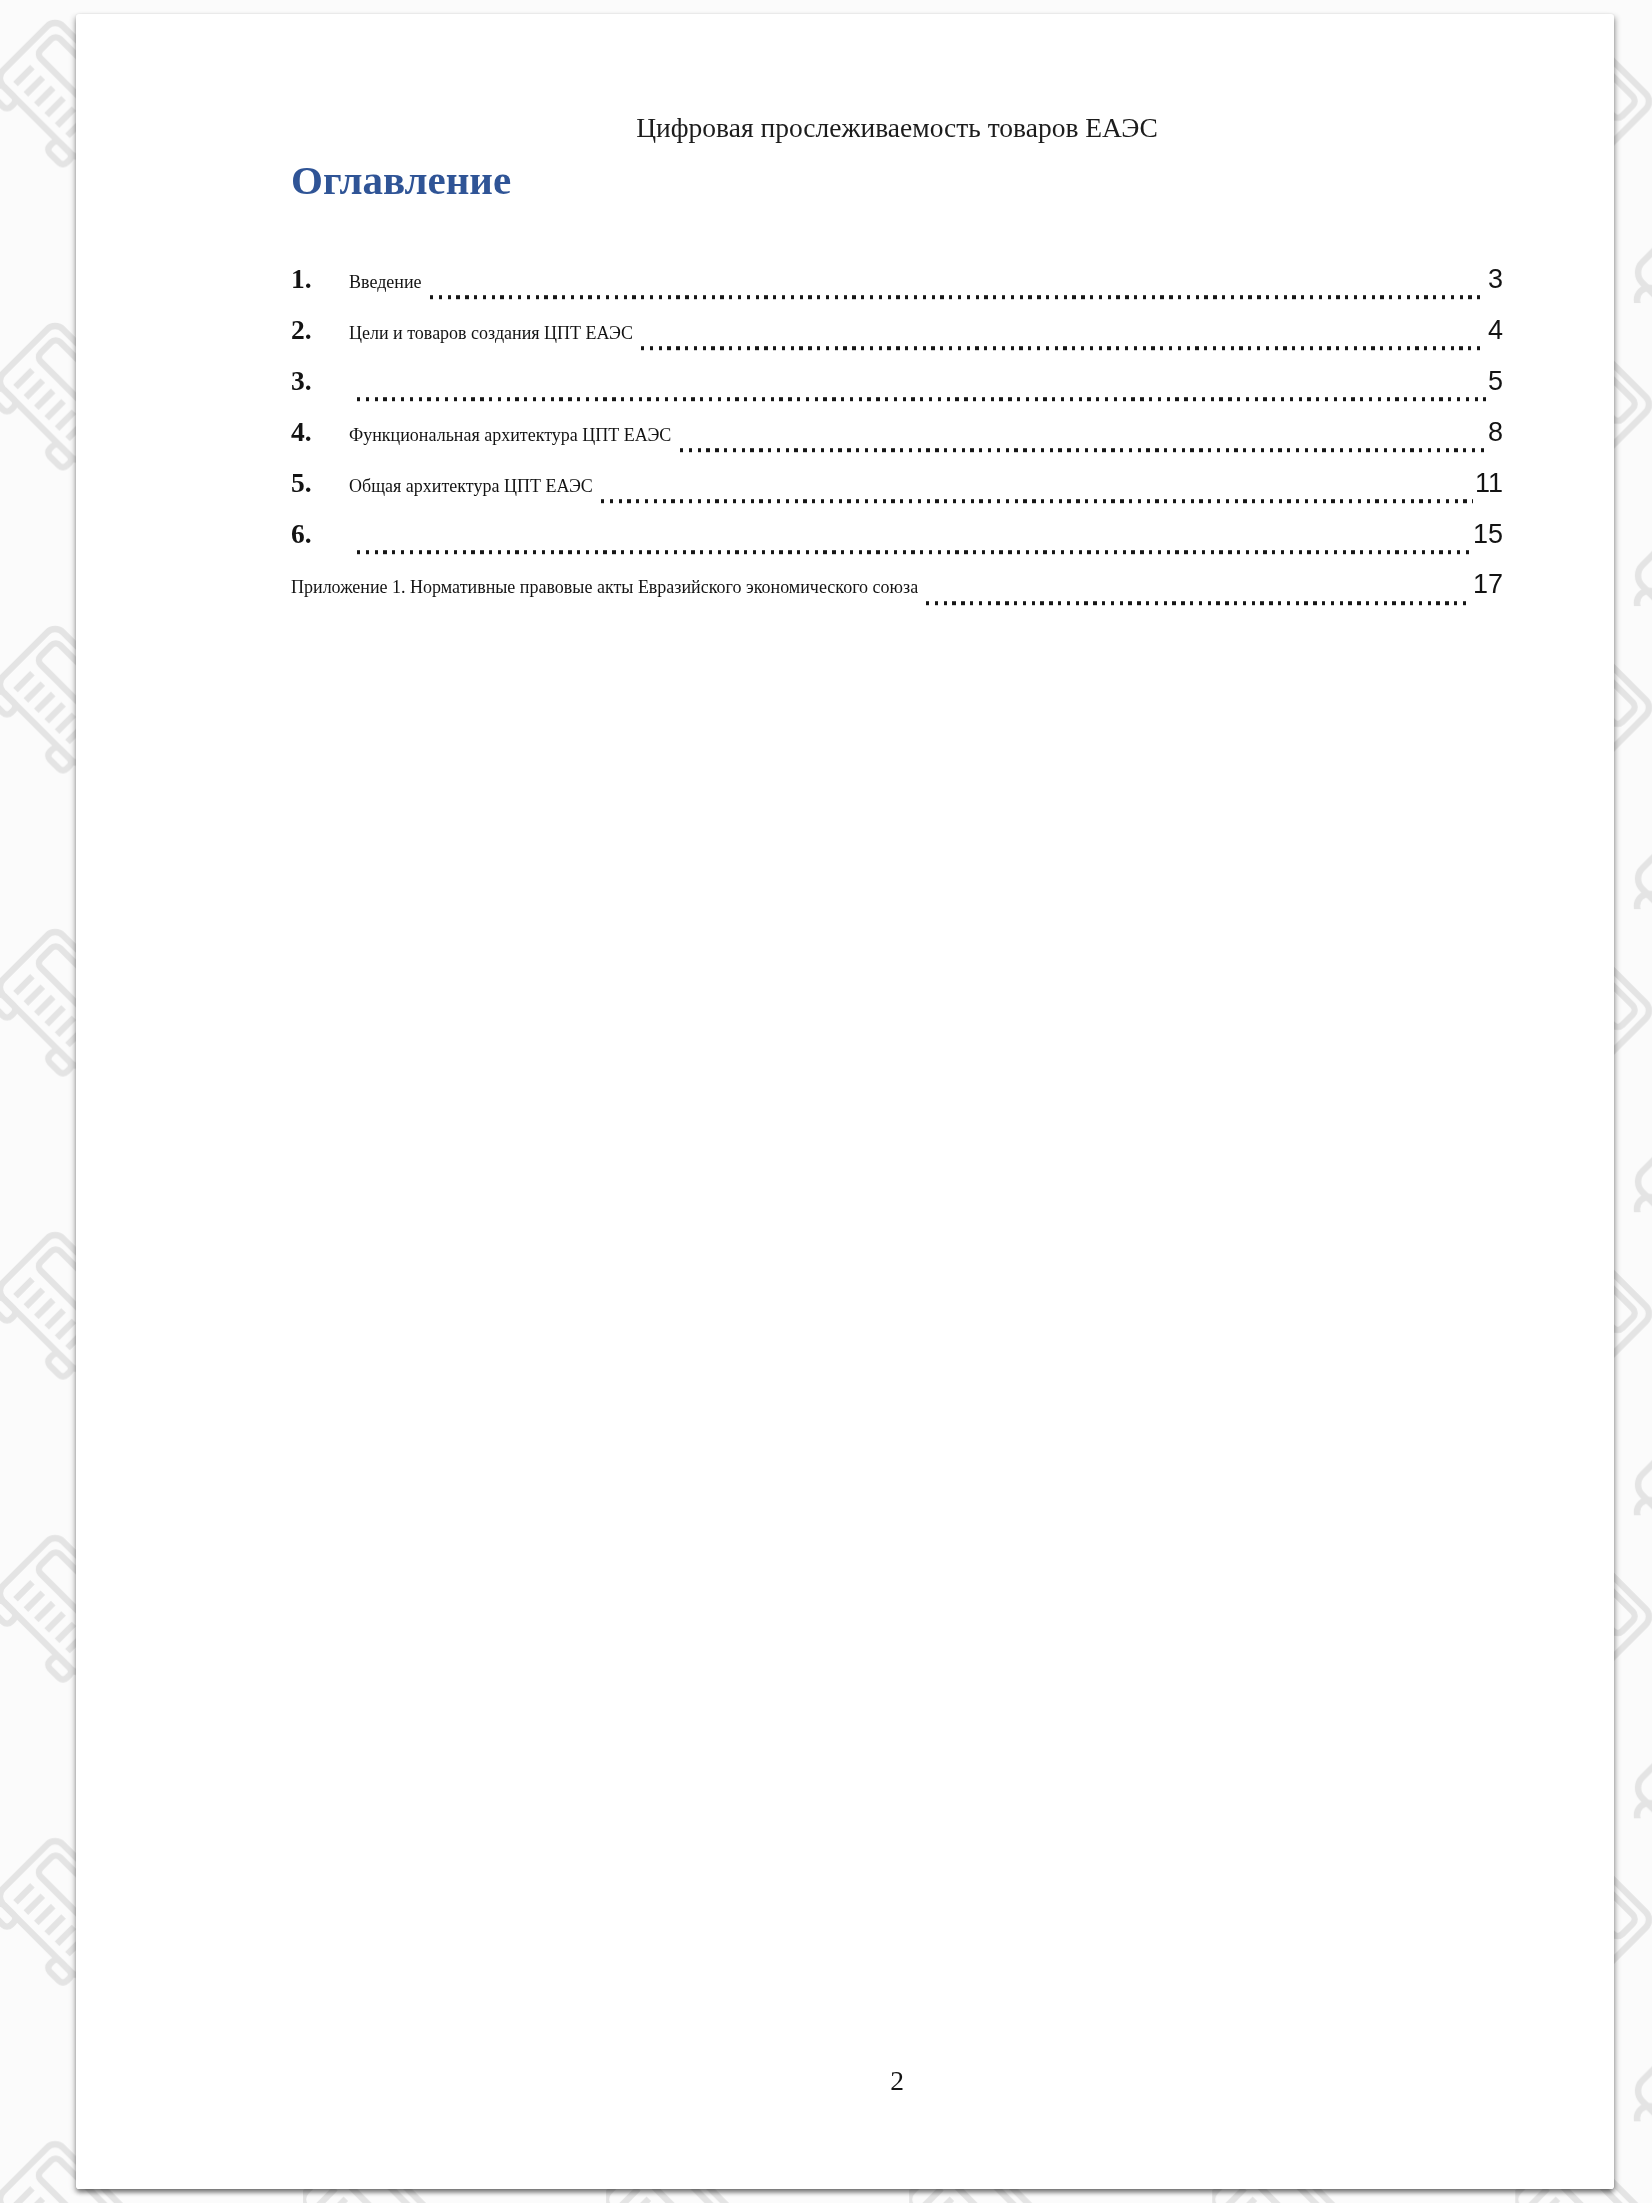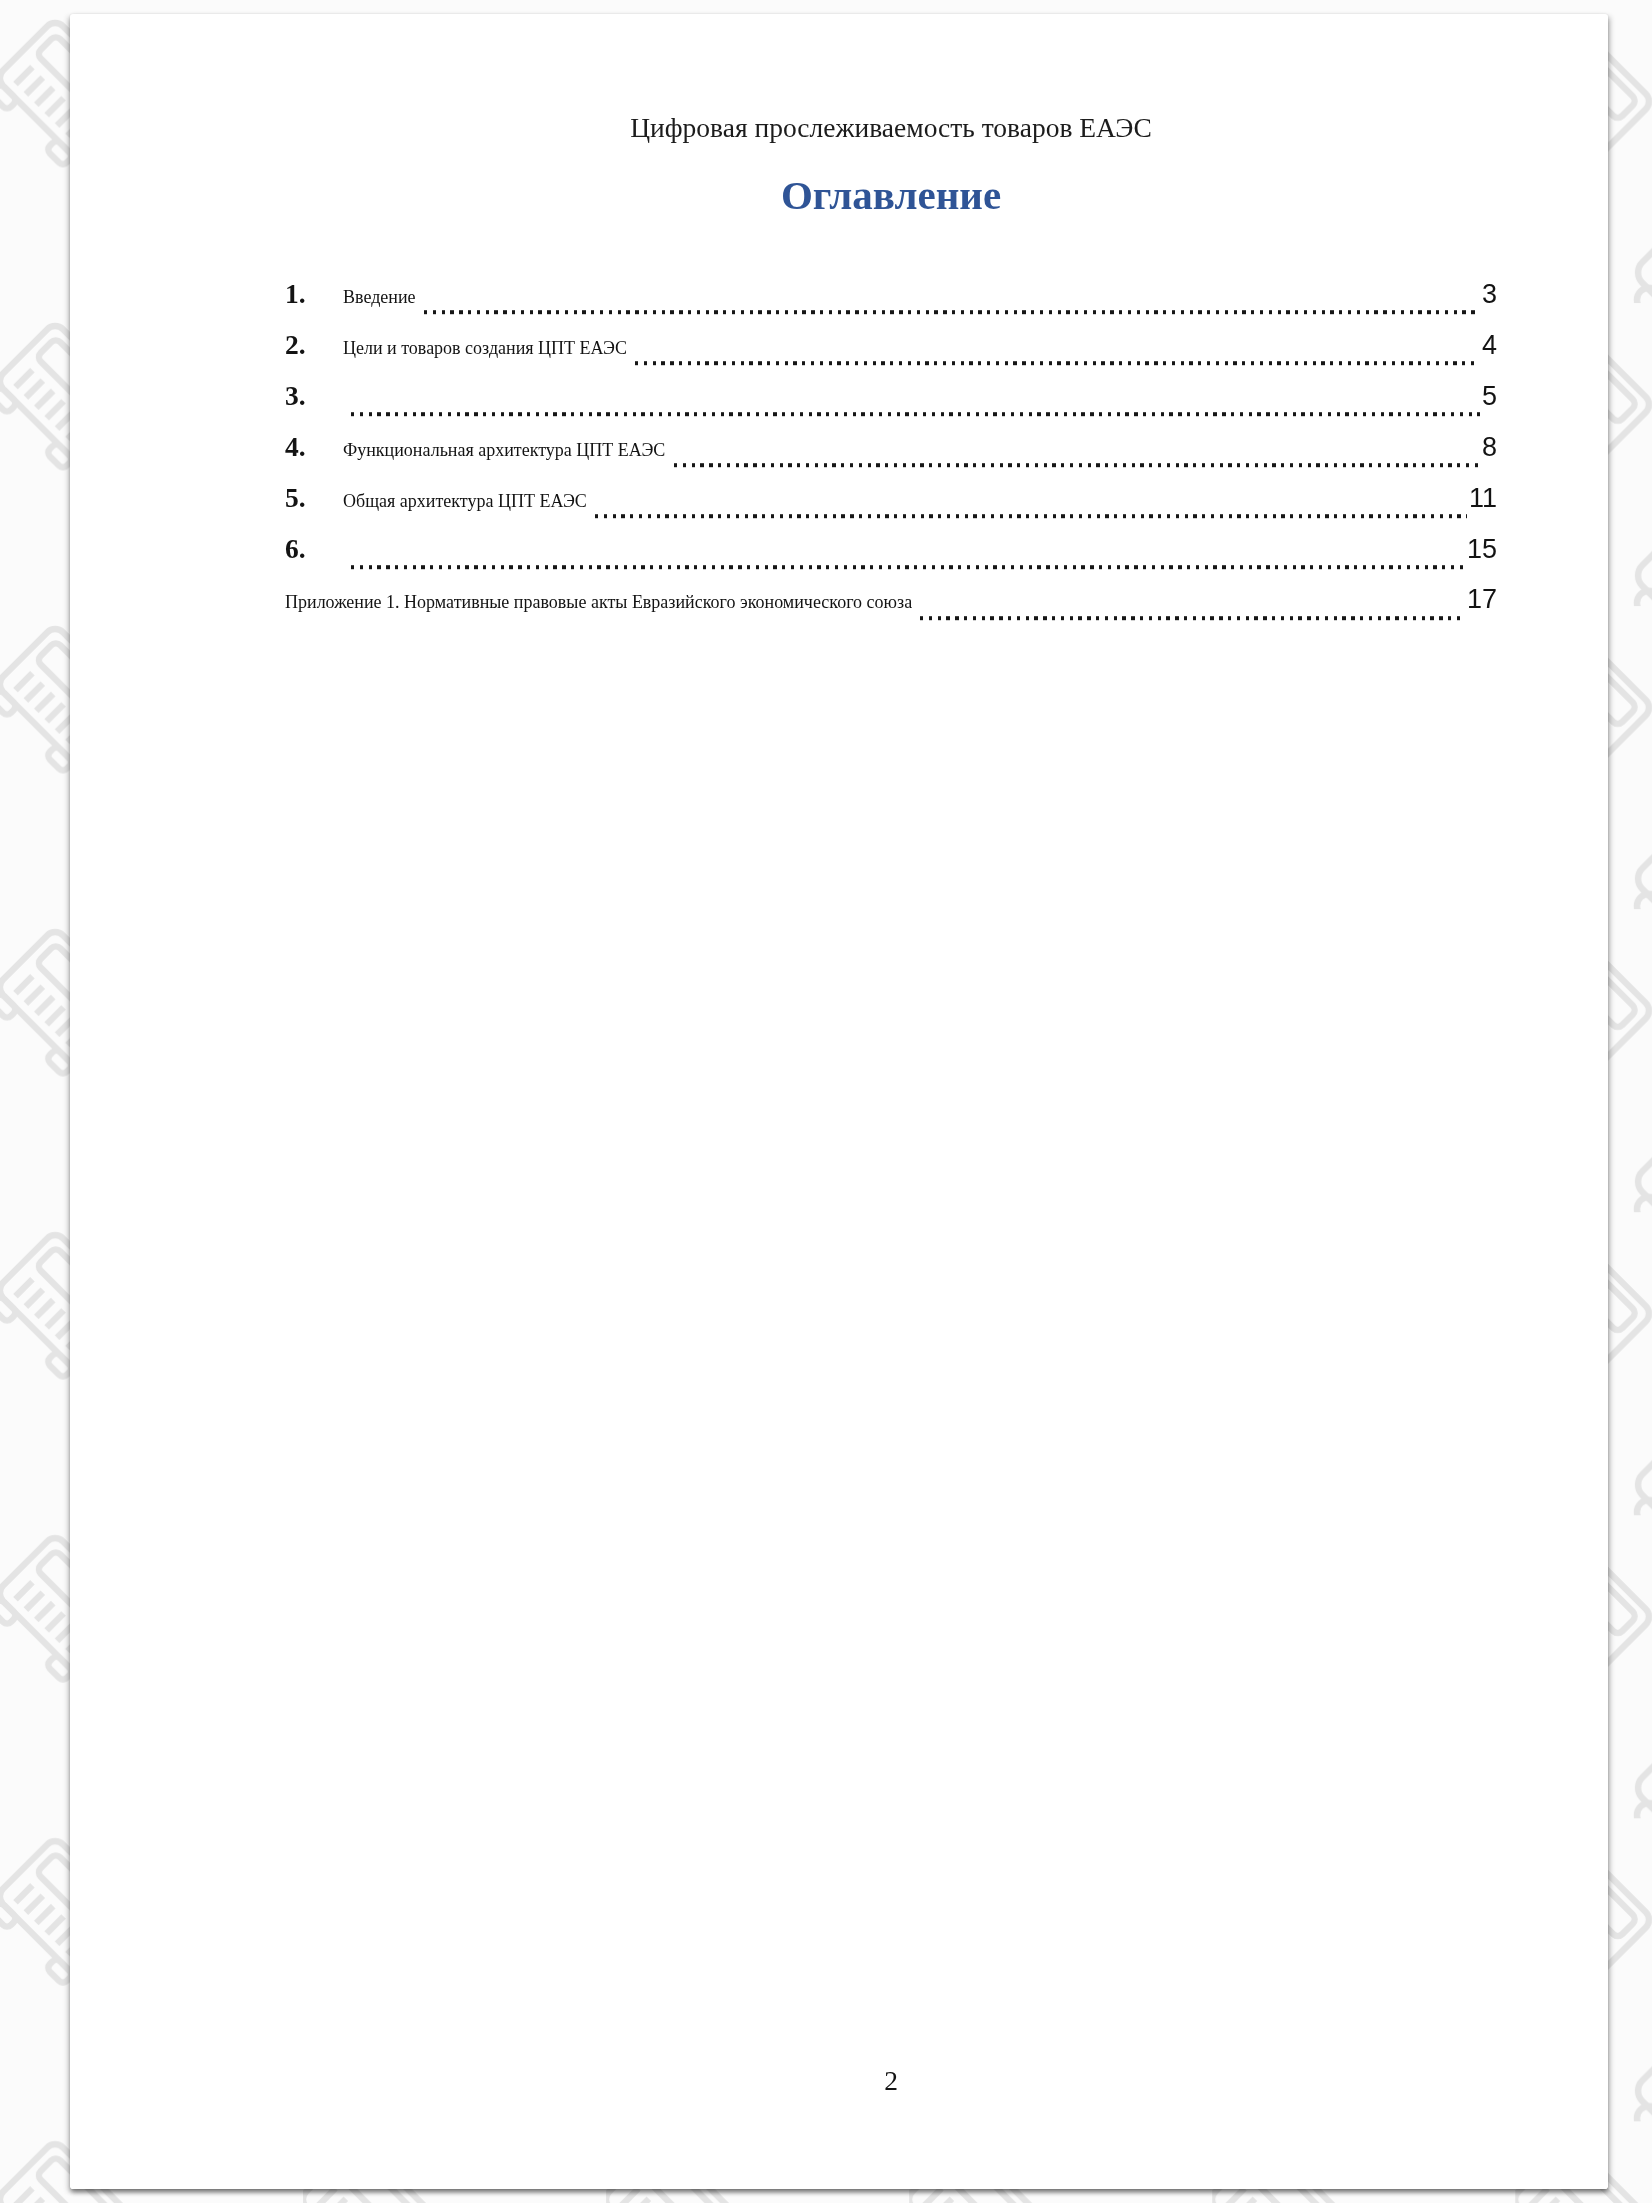--- a/index.html
+++ b/index.html
@@ -10,21 +10,21 @@
     position: relative; overflow: hidden;
     background: #fbfbfb;
     font-family: "Liberation Serif", serif;
     color: var(--ink);
   }
   .bg {
     position: absolute; inset: 0; width: 1653px; height: 2204px;
     color: var(--pattern);
   }
   .page {
-    position: absolute; left: 70px; top: 13.8px;
+    position: absolute; left: 76px; top: 13.8px;
     width: 1538px; height: 2175px;
     background: #ffffff;
     border-radius: 2.8px;
     box-shadow: 0 4.6px 5.5px -1.8px rgba(0,0,0,0.40),
                 2.8px 2.8px 5.5px rgba(0,0,0,0.16),
                 -2.8px 2.8px 5.5px rgba(0,0,0,0.12),
                 0 0 1.8px rgba(0,0,0,0.10);
   }
   .content {
     position: absolute; left: 215px; top: 0;
@@ -33,22 +33,21 @@
   .running-header {
     margin-top: 96px;
     text-align: center;
     font-size: 27.5px;
     line-height: 35px;
     font-weight: 400;
     color: #1c1c1c;
     white-space: nowrap;
   }
   .doc-title {
-    margin: 25px 0 0 0;
-    text-align: center;
+    margin: 10px 0 0 0;
     font-family: "Liberation Serif", serif;
     font-size: 41px;
     line-height: 51px;
     font-weight: 700;
     color: var(--accent);
   }
   .toc { margin-top: 57px; }
   .toc-row {
     display: flex;
     align-items: baseline;

